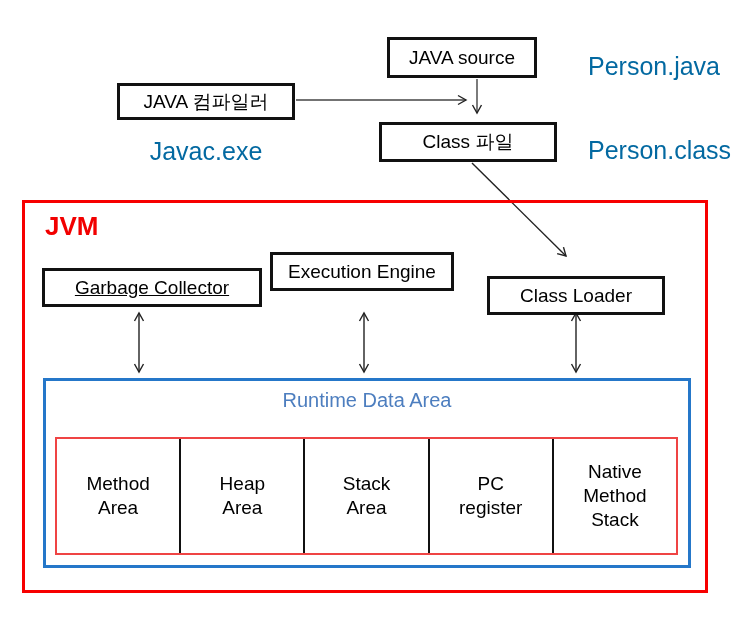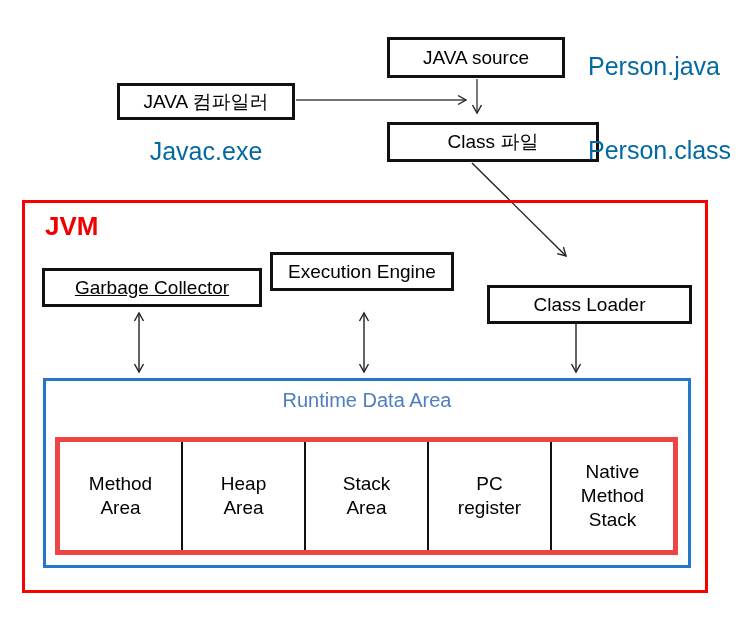--- a/index.html
+++ b/index.html
@@ -51,21 +51,21 @@
     position:absolute;
     left:43px;top:389px;width:648px;
     text-align:center;
     font-size:20px;
     color:#4d7ebf;
   }
   .cells{
     position:absolute;
     left:55px;top:437px;width:623px;height:118px;
     display:flex;
-    border:5px solid #ef4444;
+    border:2px solid #ef4444;
     box-sizing:border-box;
     background:#fff;
   }
   .cell{
     flex:1 1 0;
     border-right:2px solid #111;
     display:flex;align-items:center;justify-content:center;
     font-size:19px;line-height:1.25;
     text-align:center;
     white-space:pre-line;
@@ -89,40 +89,40 @@
 
     <line x1="477" y1="79" x2="477" y2="113" stroke="#444" stroke-width="1.4" marker-end="url(#vhead)"></line>
 
     <line x1="472" y1="163" x2="566" y2="256" stroke="#222" stroke-width="1.4" marker-end="url(#vhead)"></line>
 
     <line x1="139" y1="313" x2="139" y2="372" stroke="#222" stroke-width="1.4" marker-start="url(#vhead)" marker-end="url(#vhead)"></line>
     <line x1="364" y1="313" x2="364" y2="372" stroke="#222" stroke-width="1.4" marker-start="url(#vhead)" marker-end="url(#vhead)"></line>
     <line x1="576" y1="313" x2="576" y2="372" stroke="#222" stroke-width="1.4" marker-start="url(#vhead)" marker-end="url(#vhead)"></line>
   </svg>
 
-  <div class="node" style="left:387px;top:37px;width:178px;height:41px;">JAVA source</div>
+  <div class="node" style="left:387px;top:37px;width:150px;height:41px;">JAVA source</div>
 
   <div class="sidelabel" style="left:588px;top:52px;">Person.java</div>
 
   <div class="node" style="left:117px;top:83px;width:178px;height:37px;">JAVA 컴파일러</div>
 
   <div class="sidelabel" style="left:117px;top:137px;width:178px;text-align:center;">Javac.exe</div>
 
-  <div class="node" style="left:387px;top:122px;width:212px;height:40px;">Class 파일</div>
+  <div class="node" style="left:379px;top:122px;width:178px;height:40px;">Class 파일</div>
 
   <div class="sidelabel" style="left:588px;top:136px;">Person.class</div>
 
   <div class="jvm-frame"></div>
   <div class="jvm-title">JVM</div>
 
   <div class="node" style="left:42px;top:268px;width:220px;height:39px;text-decoration:underline;">Garbage Collector</div>
 
   <div class="node" style="left:270px;top:252px;width:184px;height:39px;">Execution Engine</div>
 
-  <div class="node" style="left:487px;top:285px;width:205px;height:39px;">Class Loader</div>
+  <div class="node" style="left:487px;top:276px;width:178px;height:39px;">Class Loader</div>
 
   <div class="runtime-frame"></div>
   <div class="runtime-title">Runtime Data Area</div>
 
   <div class="cells">
     <div class="cell">Method
 Area</div>
     <div class="cell">Heap
 Area</div>
     <div class="cell">Stack

